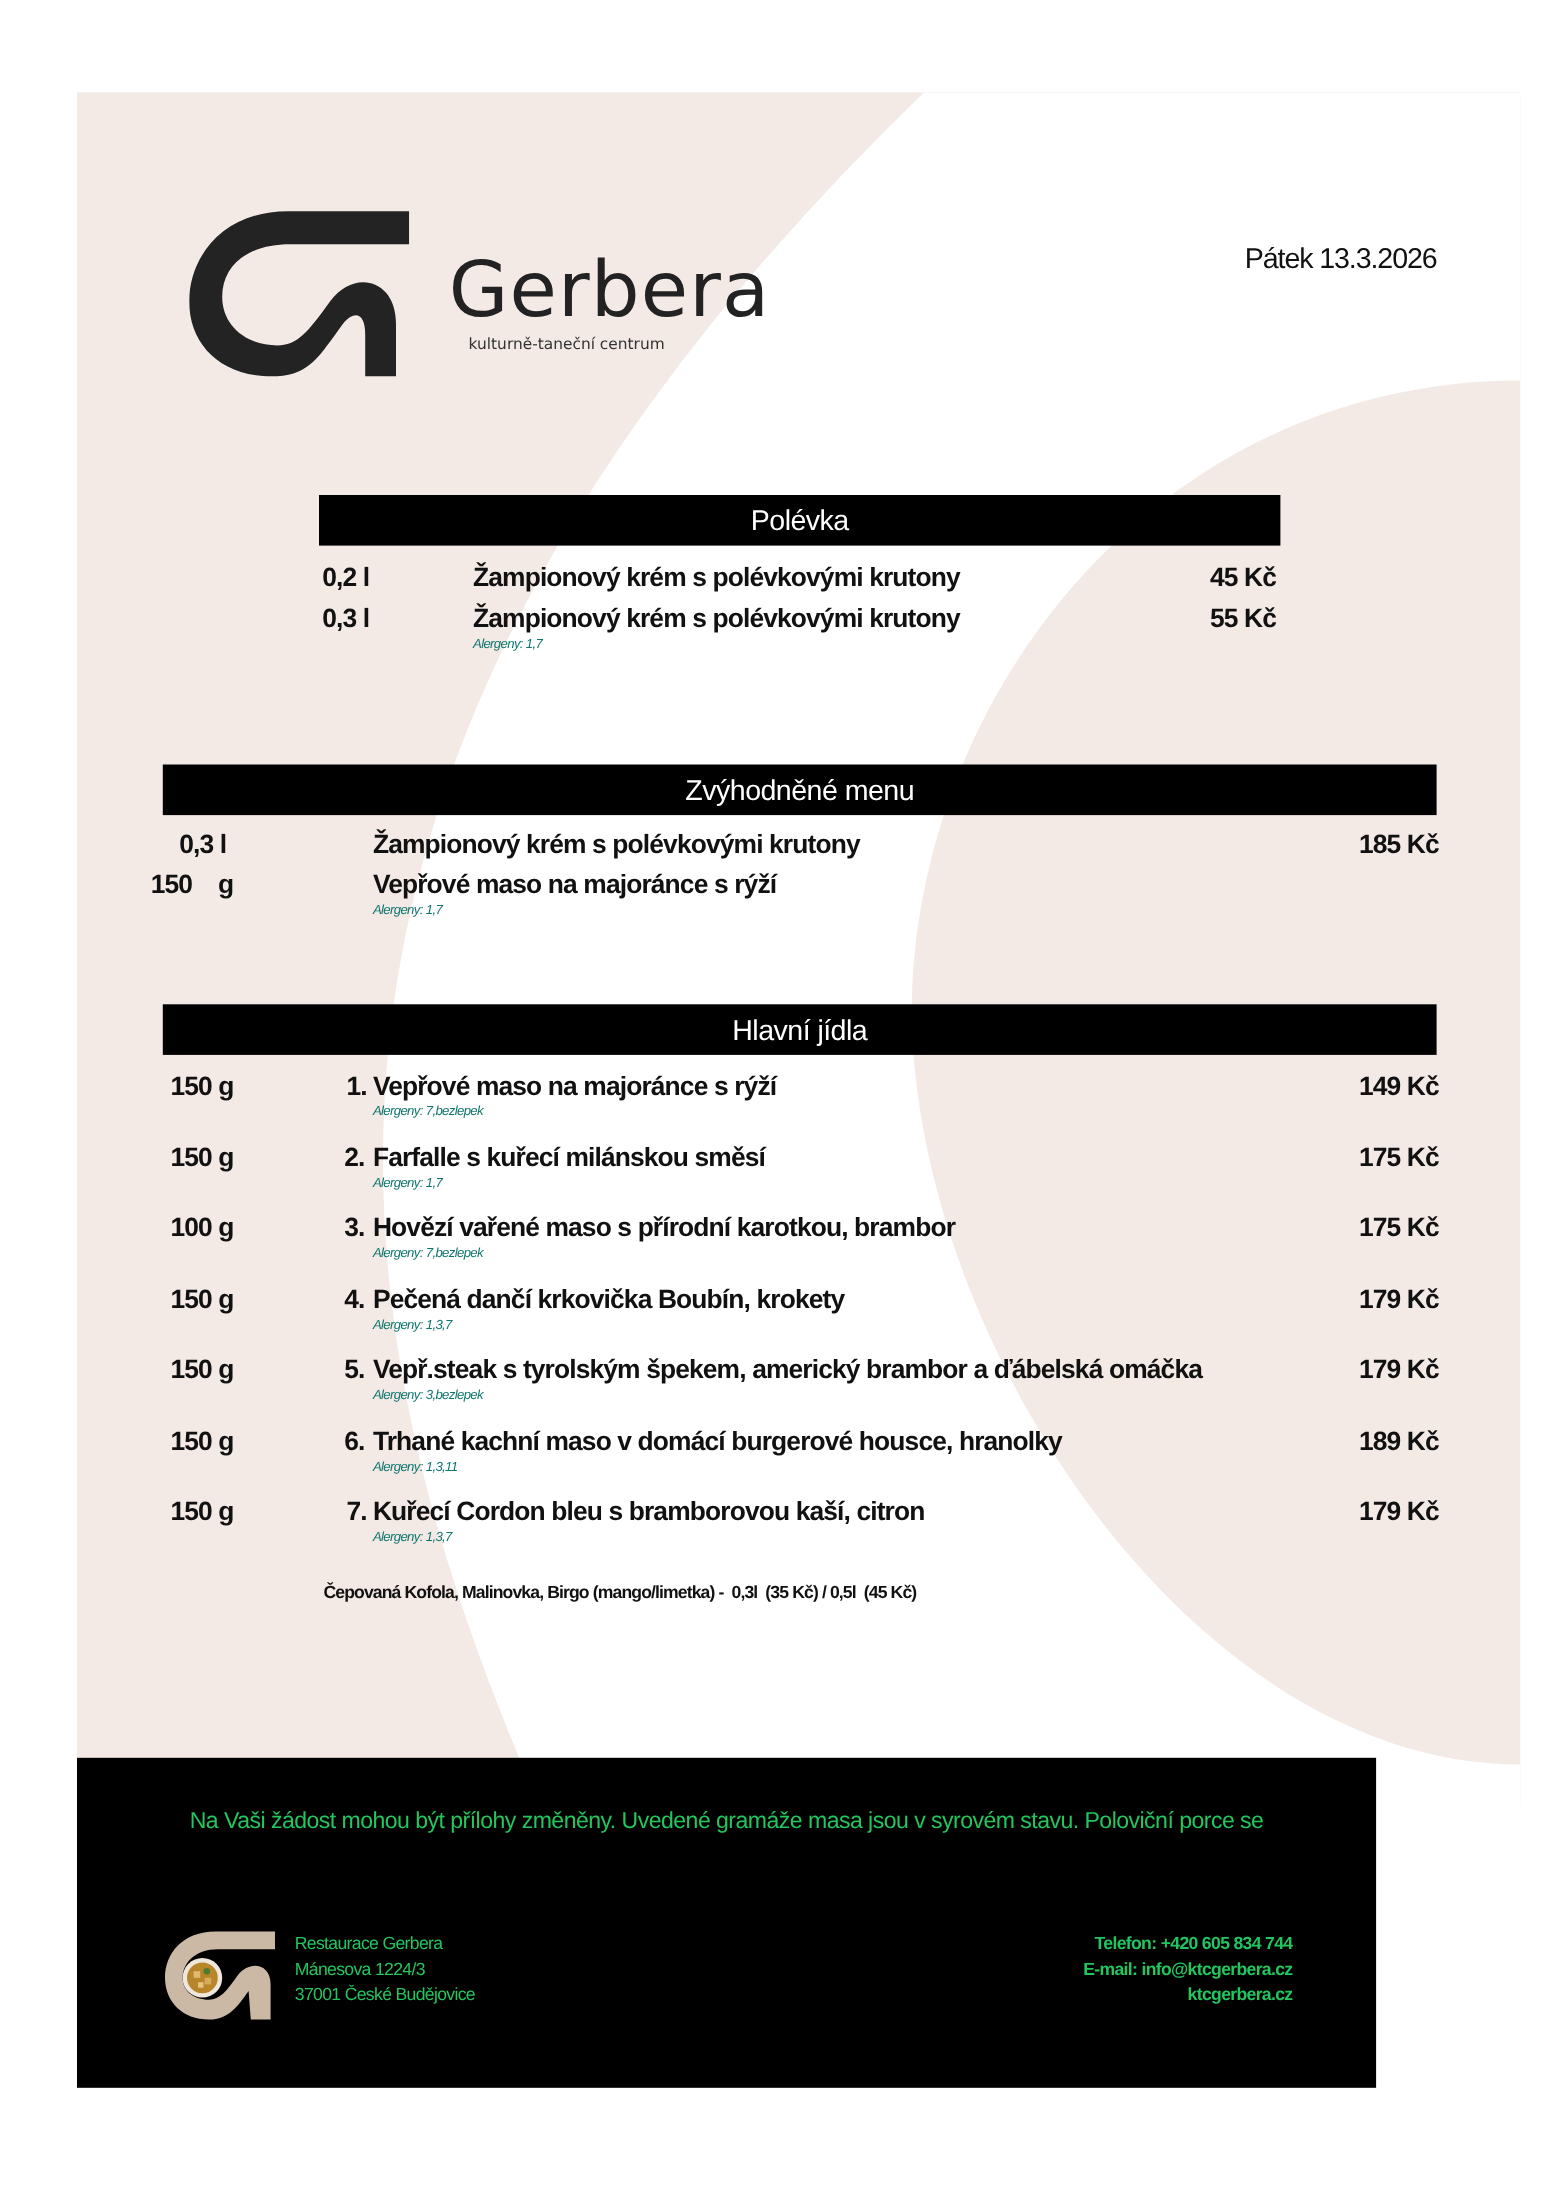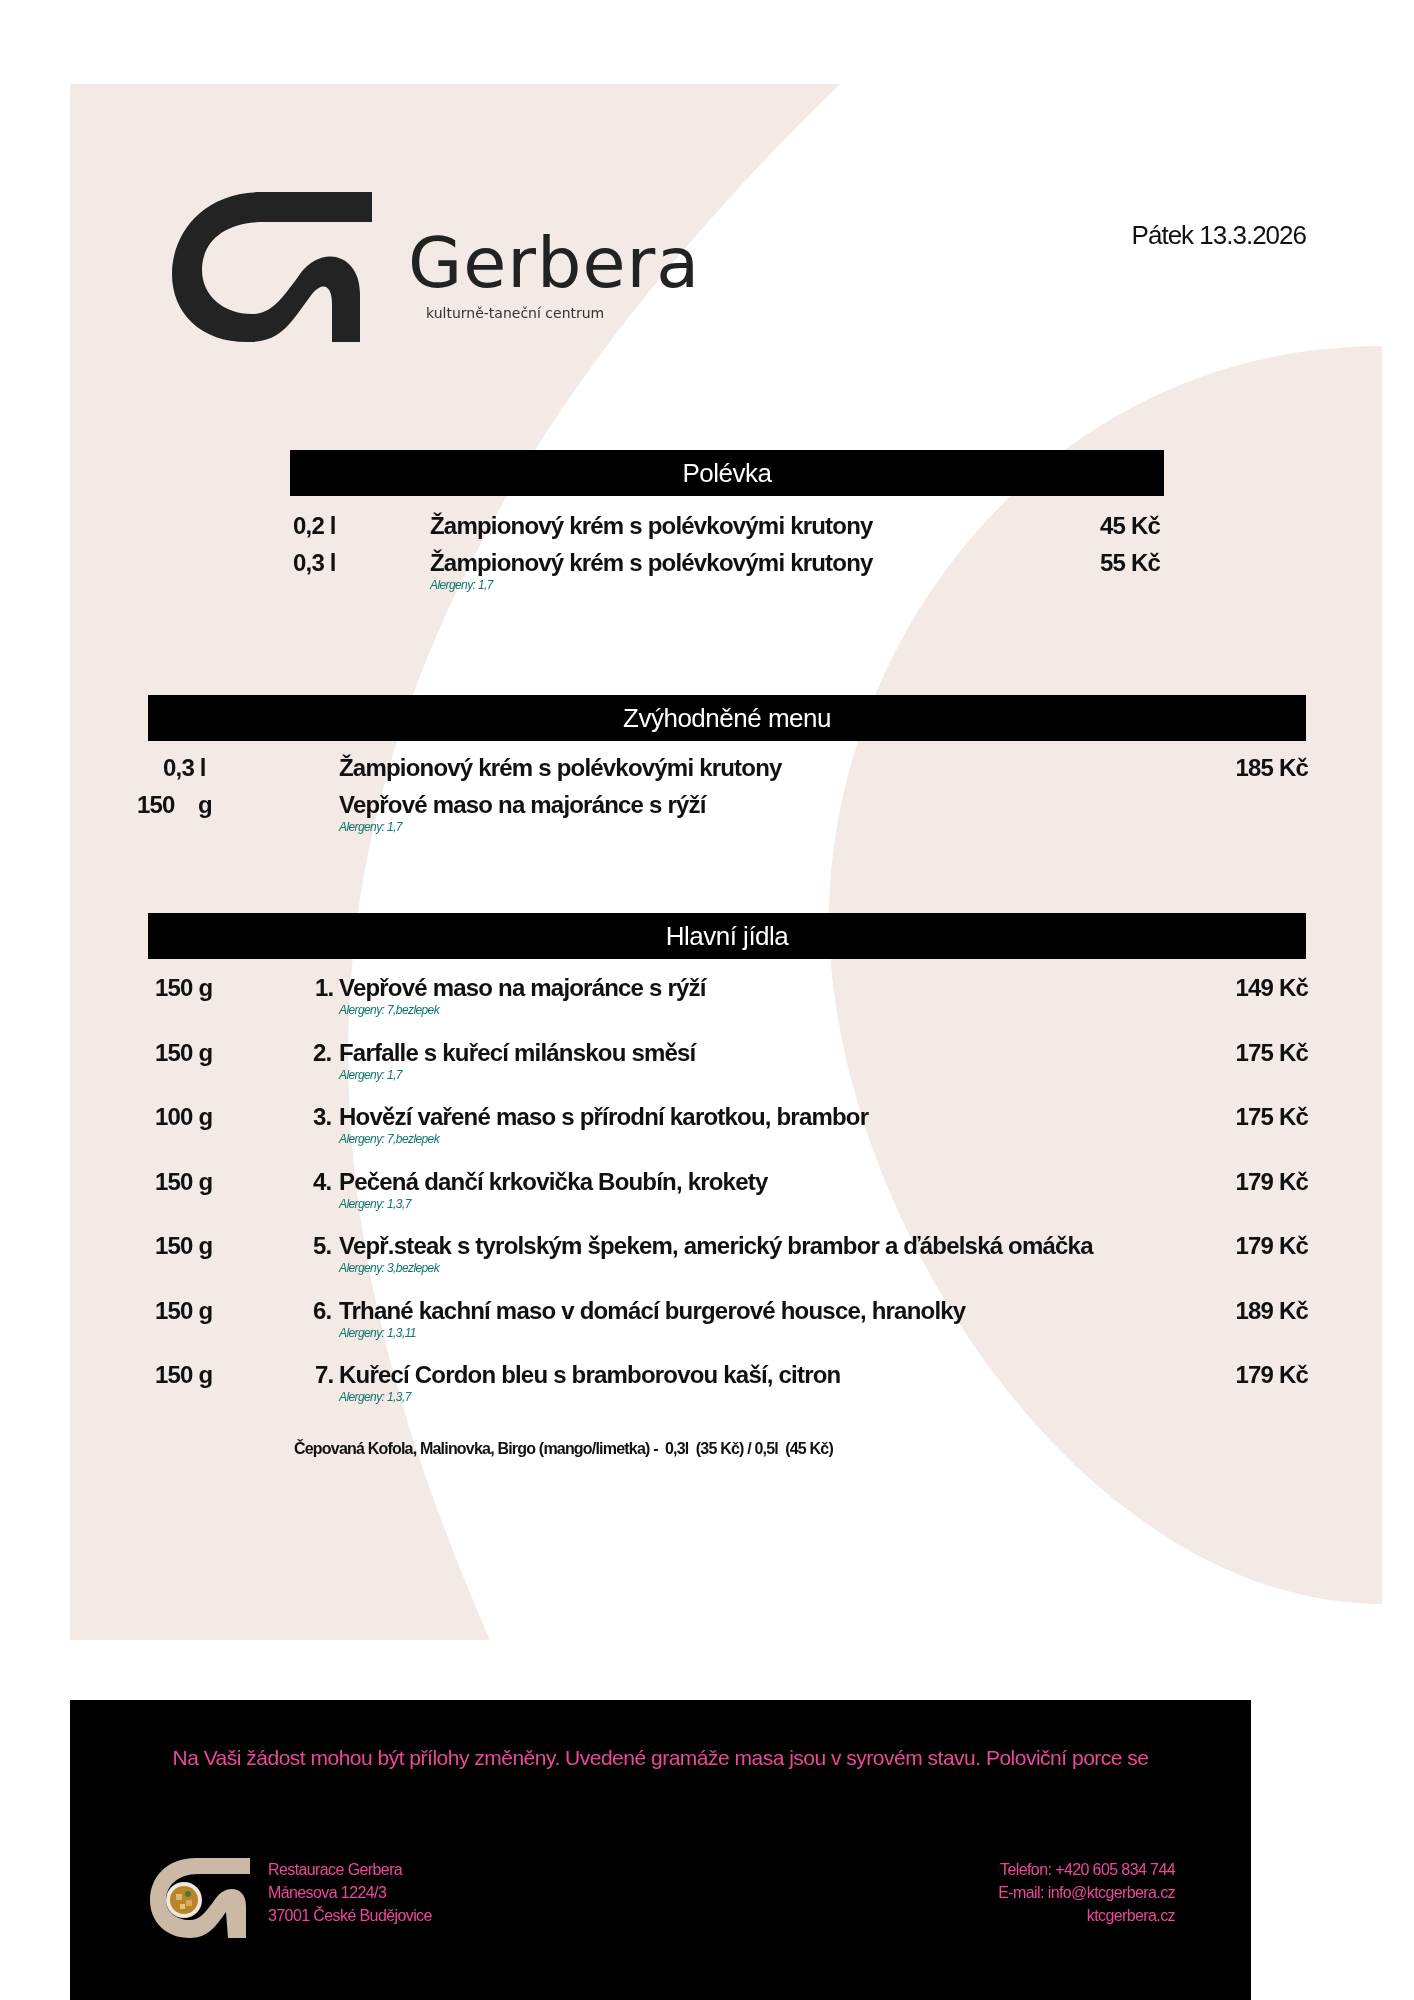--- a/index.html
+++ b/index.html
@@ -26,30 +26,30 @@
   }
   .section-bar {
     position: absolute; background: #000; color: #fff; text-align: center;
     font-size: 26px; letter-spacing: -0.5px; height: 46px; line-height: 46px;
   }
   .row { position: absolute; font-weight: 700; font-size: 24px; letter-spacing: -0.8px; color: #111; }
   .allerg { position: absolute; font-style: italic; font-size: 12px; letter-spacing: -0.6px; color: #0f766e; }
   .price { text-align: right; }
   .drinks { position: absolute; left: 294px; top: 1440px; font-weight: 700; font-size: 16px; letter-spacing: -0.8px; }
   .footer {
-    position: absolute; left: 70px; top: 1700px; width: 1181px; height: 300px; background: #000;
-    color: #ec4899;
+    position: absolute; left: 70px; top: 1598px; width: 1181px; height: 300px; background: #000;
+    color: #22c55e;
   }
   .footer-note {
     position: absolute; left: 0; right: 0; top: 42px; text-align: center; font-size: 21px;
     line-height: 32px; letter-spacing: -0.5px;
   }
   .footer-logo { position: absolute; left: 76px; top: 156px; width: 104px; height: 84px; }
   .addr { position: absolute; left: 198px; top: 158px; font-size: 16px; line-height: 23px; letter-spacing: -0.6px; }
-  .contact { position: absolute; right: 76px; top: 158px; font-size: 16px; line-height: 23px; letter-spacing: -0.6px; text-align: right; }
+  .contact { position: absolute; right: 76px; top: 158px; font-size: 16px; line-height: 23px; letter-spacing: -0.6px; text-align: right; font-weight: bold; }
 </style>
 </head>
 <body>
 
 <div class="page">
   <svg class="bg-shape" viewBox="0 0 1312 1556">
     <path d="M 770 0 L 1312 0 L 1312 1556 L 420 1556 C 220 1100 150 600 770 0 Z" fill="#ffffff"></path>
     <path d="M 1312 262 C 1000 262 780 520 760 800 C 740 1100 1000 1520 1312 1520 Z" fill="#f3e9e5"></path>
   </svg>
 </div>

